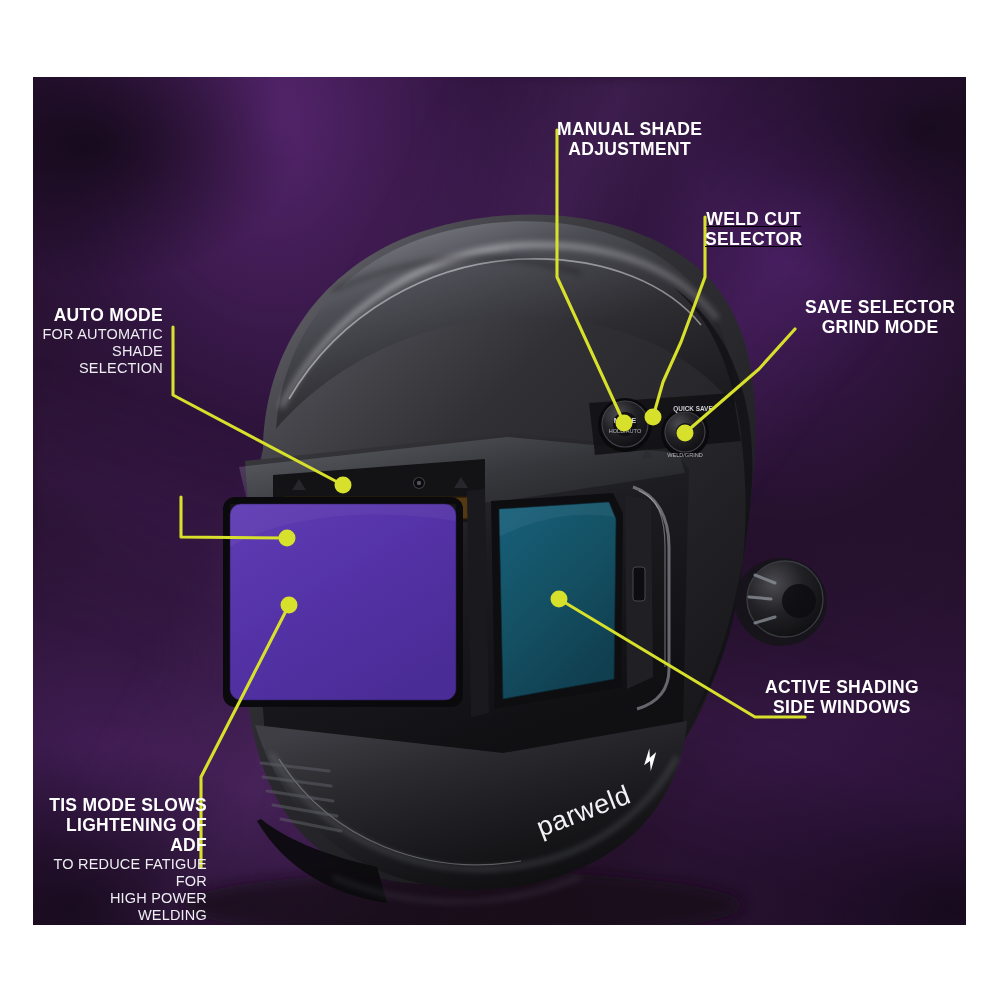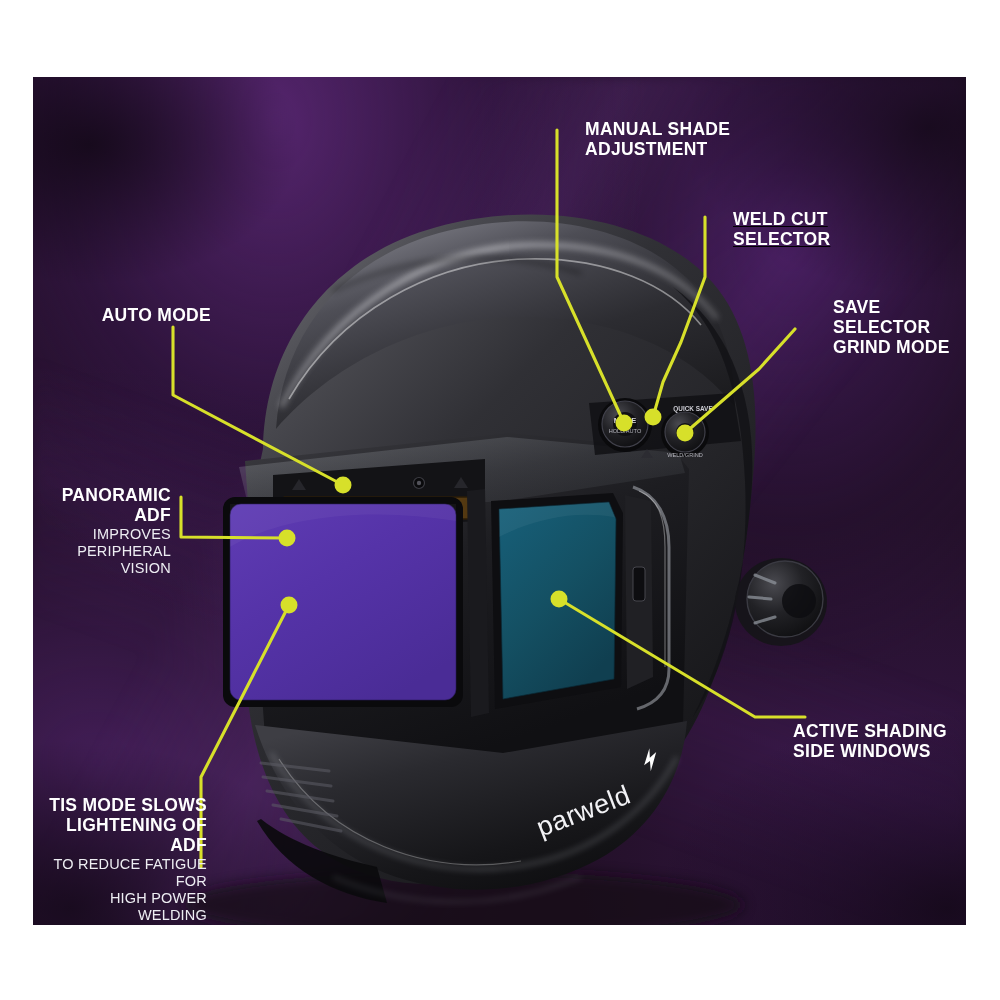--- a/index.html
+++ b/index.html
@@ -81,21 +81,21 @@
   .callout .sub {
     font-weight: normal;
     font-size: 14.5px;
     line-height: 17px;
     letter-spacing: .2px;
     color: #ededf2;
     white-space: pre-line;
     margin-top: 1px;
   }
   .align-right { text-align: right; }
-  .align-left  { text-align: left; padding-left: 28px; }
+  .align-left  { text-align: center; }
 
   
   #leaders { position: absolute; left: 0; top: 0; pointer-events: none; }
 </style>
 </head>
 <body>
 
 <div id="stage">
 
   <div id="panel">
@@ -331,36 +331,33 @@
 SELECTOR</div>
       <div class="sub"></div>
     </div>
 
     <div class="callout align-left" style="left:772px; top:220px;">
       <div class="ttl">SAVE SELECTOR
 GRIND MODE</div>
       <div class="sub"></div>
     </div>
 
-    <div class="callout align-right" style="left:0px; top:228px; width:130px;padding-left:48px;">
+    <div class="callout align-right" style="left:0px; top:228px; width:130px;">
       <div class="ttl">AUTO MODE</div>
-    </div>
-
-    <div class="callout align-right" style="left:0px; top:408px; width:138px;">
-      <div class="ttl">PANORAMIC ADF</div>
-      <div class="sub">IMPROVES
-PERIPHERAL VISION</div>
-    </div>
+      <div class="sub">FOR AUTOMATIC
+SHADE SELECTION</div>
+    </div>
+
 
     <div class="callout align-right" style="left:0px; top:718px; width:158px;margin-left:16px;">
       <div class="ttl">TIS MODE SLOWS
 LIGHTENING OF ADF</div>
       <div class="sub">TO REDUCE FATIGUE FOR
 HIGH POWER WELDING</div>
     </div>
 
-    <div class="callout align-left" style="left:732px; top:600px;margin-top:44px;">
+    <div class="callout align-left" style="left:732px; top:600px;">
       <div class="ttl">ACTIVE SHADING
 SIDE WINDOWS</div>
     </div>
 
   </div>
 </div>
 
 </body></html>

